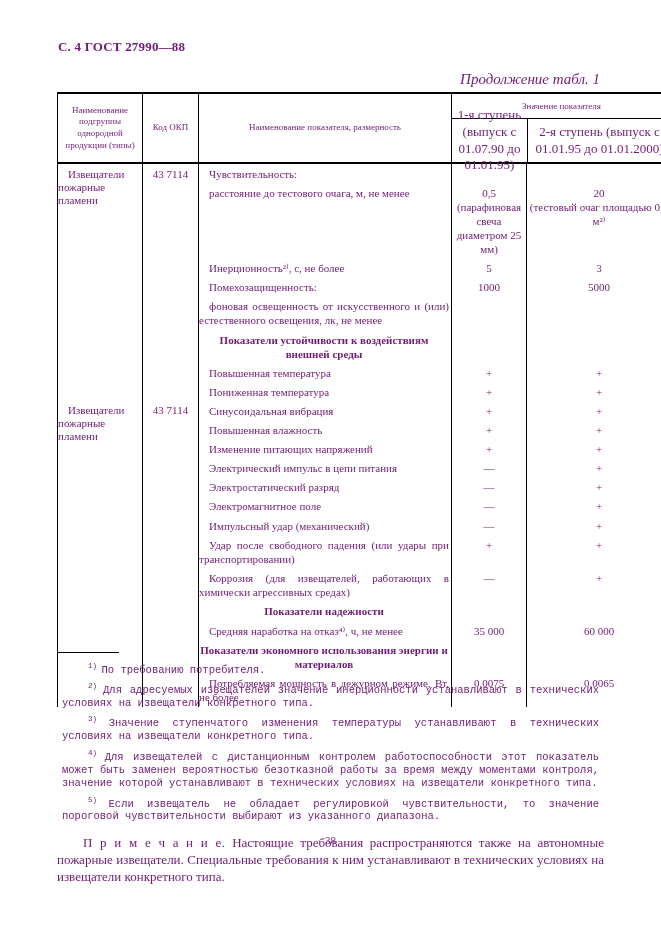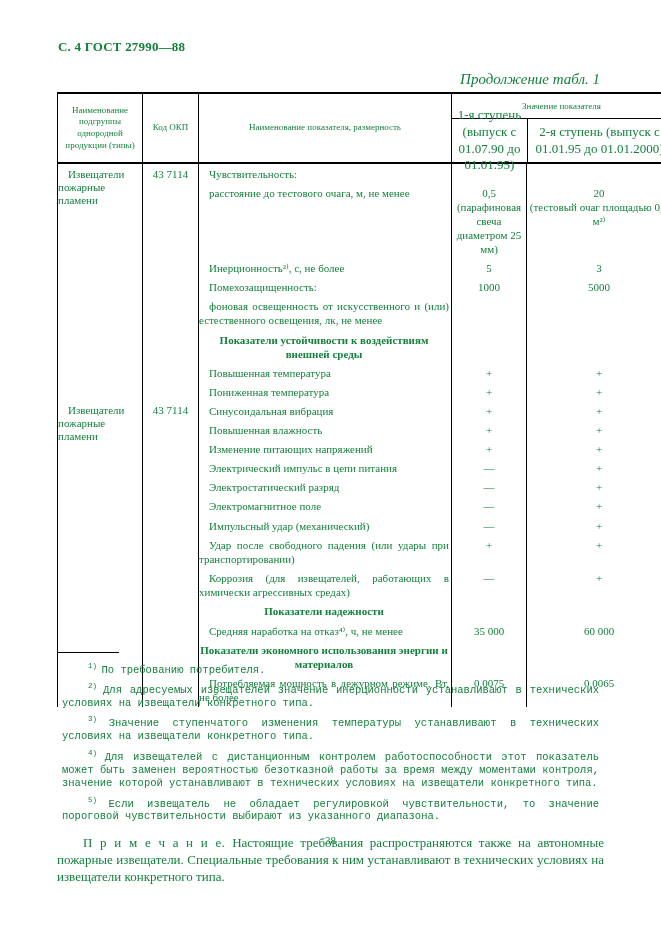--- a/index.html
+++ b/index.html
@@ -1,19 +1,19 @@
 <!DOCTYPE html>
 <html lang="ru"><head>
 <meta charset="utf-8">
 <style>
   html,body{margin:0;padding:0;background:#e8e8e8;}
   .page{
     position:relative;width:661px;height:936px;background:#fff;
     margin:0 auto;outline:1px solid #bfbfbf;overflow:hidden;
-    font-family:"Liberation Serif","DejaVu Serif",serif;color:#15803d;
+    font-family:"Liberation Serif","DejaVu Serif",serif;color:#701a75;
   }
   .doc-header{position:absolute;left:58px;top:39px;font-size:13px;font-weight:bold;letter-spacing:.2px;}
   .table-caption{position:absolute;right:61px;top:71px;font-size:15px;font-style:italic;}
 
   
   .gost-table{position:absolute;left:57px;top:92px;width:615px;}
   .thead{
     display:flex;height:68px;box-sizing:content-box;
     border-top:2px solid #000;border-bottom:2px solid #000;
     border-left:1px solid #000;border-right:1px solid #000;

